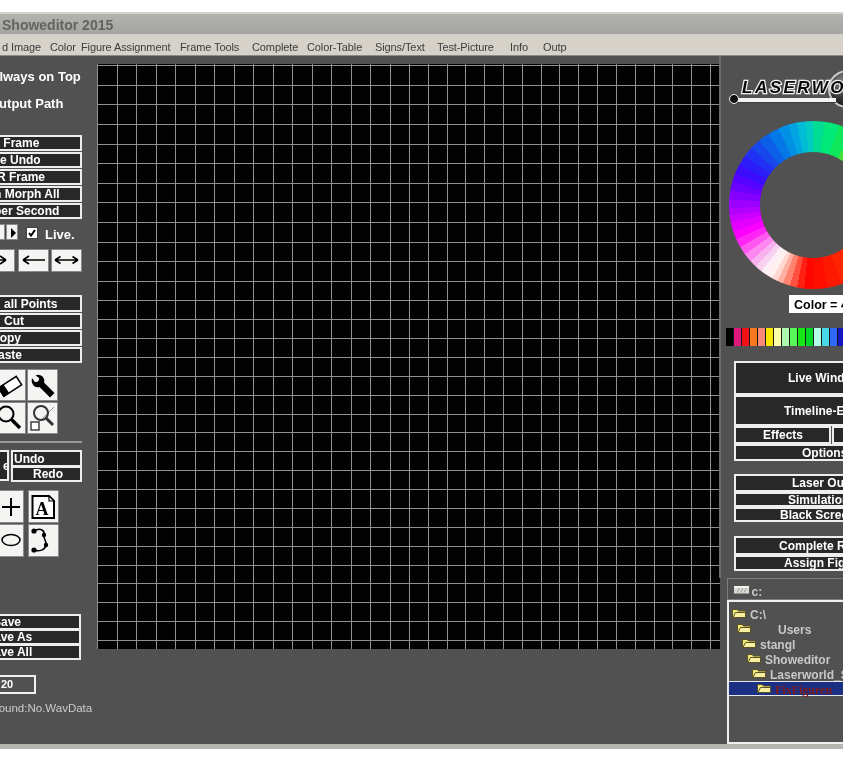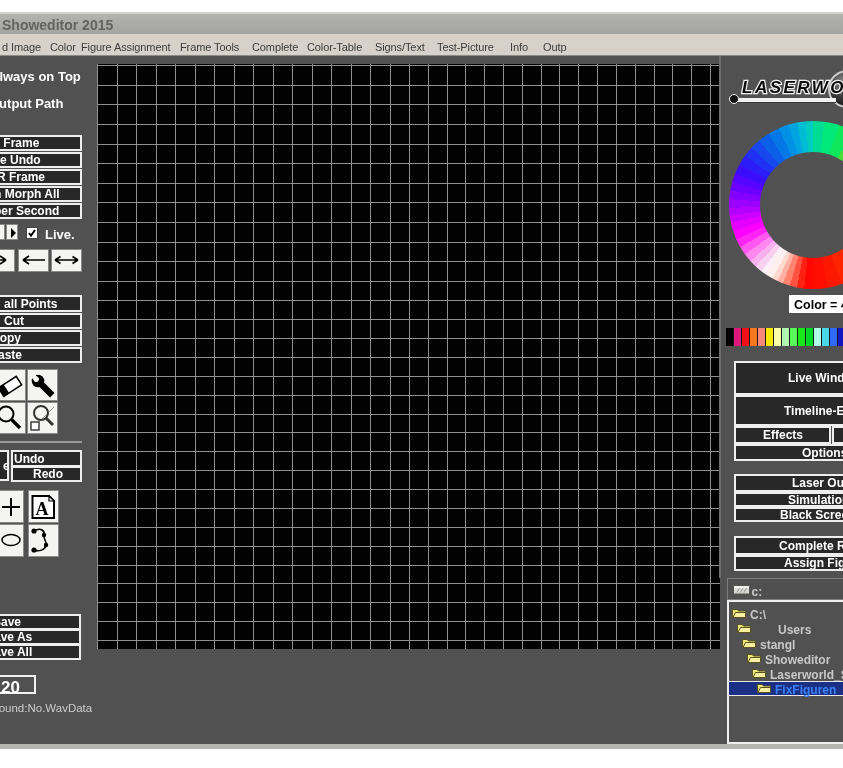--- a/index.html
+++ b/index.html
@@ -245,21 +245,21 @@
       <span style="left:51px;">Save</span>
     </div>
   <div class="dbtn" style="left:-60px;top:629px;width:141px;height:16px;">
       <span style="left:44px;">Save As</span>
     </div>
   <div class="dbtn" style="left:-60px;top:644px;width:141px;height:16px;">
       <span style="left:44px;">Save All</span>
     </div>
 
   <div class="abs" style="left:-30px;top:675px;width:66px;height:19px;background:#515151;border:2px solid #f0f0f0;box-sizing:border-box;"></div>
-  <span class="lbl" style="left:1px;top:678px;font-size:17px;">20</span>
+  <span class="lbl" style="left:1px;top:678px;font-size:11px;">20</span>
   <span class="abs" style="left:-9px;top:702px;color:#cccccc;font-size:11.5px;white-space:nowrap;">Sound:No.WavData</span>
 
   <div class="abs" style="left:719px;top:56px;width:2px;height:522px;background:#6c6c6c;"></div>
 
   <div class="abs" style="left:828px;top:70px;width:38px;height:38px;border-radius:50%;background:radial-gradient(circle at 38% 30%,#8a8a8a,#3c3c3c 45%,#141414 80%);border:2px solid #c9c9c7;box-sizing:border-box;"></div>
   <div class="abs" style="left:736px;top:97.5px;width:100px;height:4px;background:#f2f2f2;box-shadow:0 1px 0 #3a3a3a;"></div>
   <div class="abs" style="left:729px;top:94px;width:10px;height:10px;border-radius:50%;background:#111;border:1.5px solid #f2f2f2;box-sizing:border-box;"></div>
   <div class="abs" style="left:742px;top:78px;font-family:'Liberation Sans',sans-serif;font-style:italic;font-weight:bold;font-size:17px;letter-spacing:2.5px;color:#0a0a0a;-webkit-text-stroke:2.5px #f2f2f2;paint-order:stroke fill;white-space:nowrap;">LASERWO</div>
 
   <div class="abs" style="left:729px;top:121px;width:168px;height:168px;border-radius:50%;background:conic-gradient(from 0deg,
@@ -342,16 +342,16 @@
   <svg class="abs" style="left:752px;top:667px;" width="14" height="12">
       <path d="M0.5 2.5 L5 2.5 L6.5 4 L13.5 4 L13.5 10.5 L0.5 10.5 Z" fill="#efe87a" stroke="#5a5220" stroke-width="1"></path>
       <path d="M1 10.5 L3.5 5.5 L13.5 5.5 L13.5 10.5 Z" fill="#f8f0a0" stroke="#5a5220" stroke-width="1"></path>
     </svg>
   <span class="tree" style="left:770px;top:667.5px;">Laserworld_S</span>
   <div class="abs" style="left:727.5px;top:681px;width:118px;height:15px;background:#1b2f85;border:1px solid #e8e8e8;box-sizing:border-box;"></div>
   <svg class="abs" style="left:756.5px;top:682px;" width="14" height="12">
       <path d="M0.5 2.5 L5 2.5 L6.5 4 L13.5 4 L13.5 10.5 L0.5 10.5 Z" fill="#efe87a" stroke="#5a5220" stroke-width="1"></path>
       <path d="M1 10.5 L3.5 5.5 L13.5 5.5 L13.5 10.5 Z" fill="#f8f0a0" stroke="#5a5220" stroke-width="1"></path>
     </svg>
-  <span class="tree" style="left:775px;top:682.5px;color:#3b82f6;">FixFiguren</span>
+  <span class="tree" style="left:775px;top:682.5px;color:#7f1d1d;font-family:Liberation Serif, serif;">FixFiguren</span>
   <div class="abs" id="bottomline"></div>
   <div class="abs" id="bottomwhite"></div>
 </div>
 
 </body></html>

